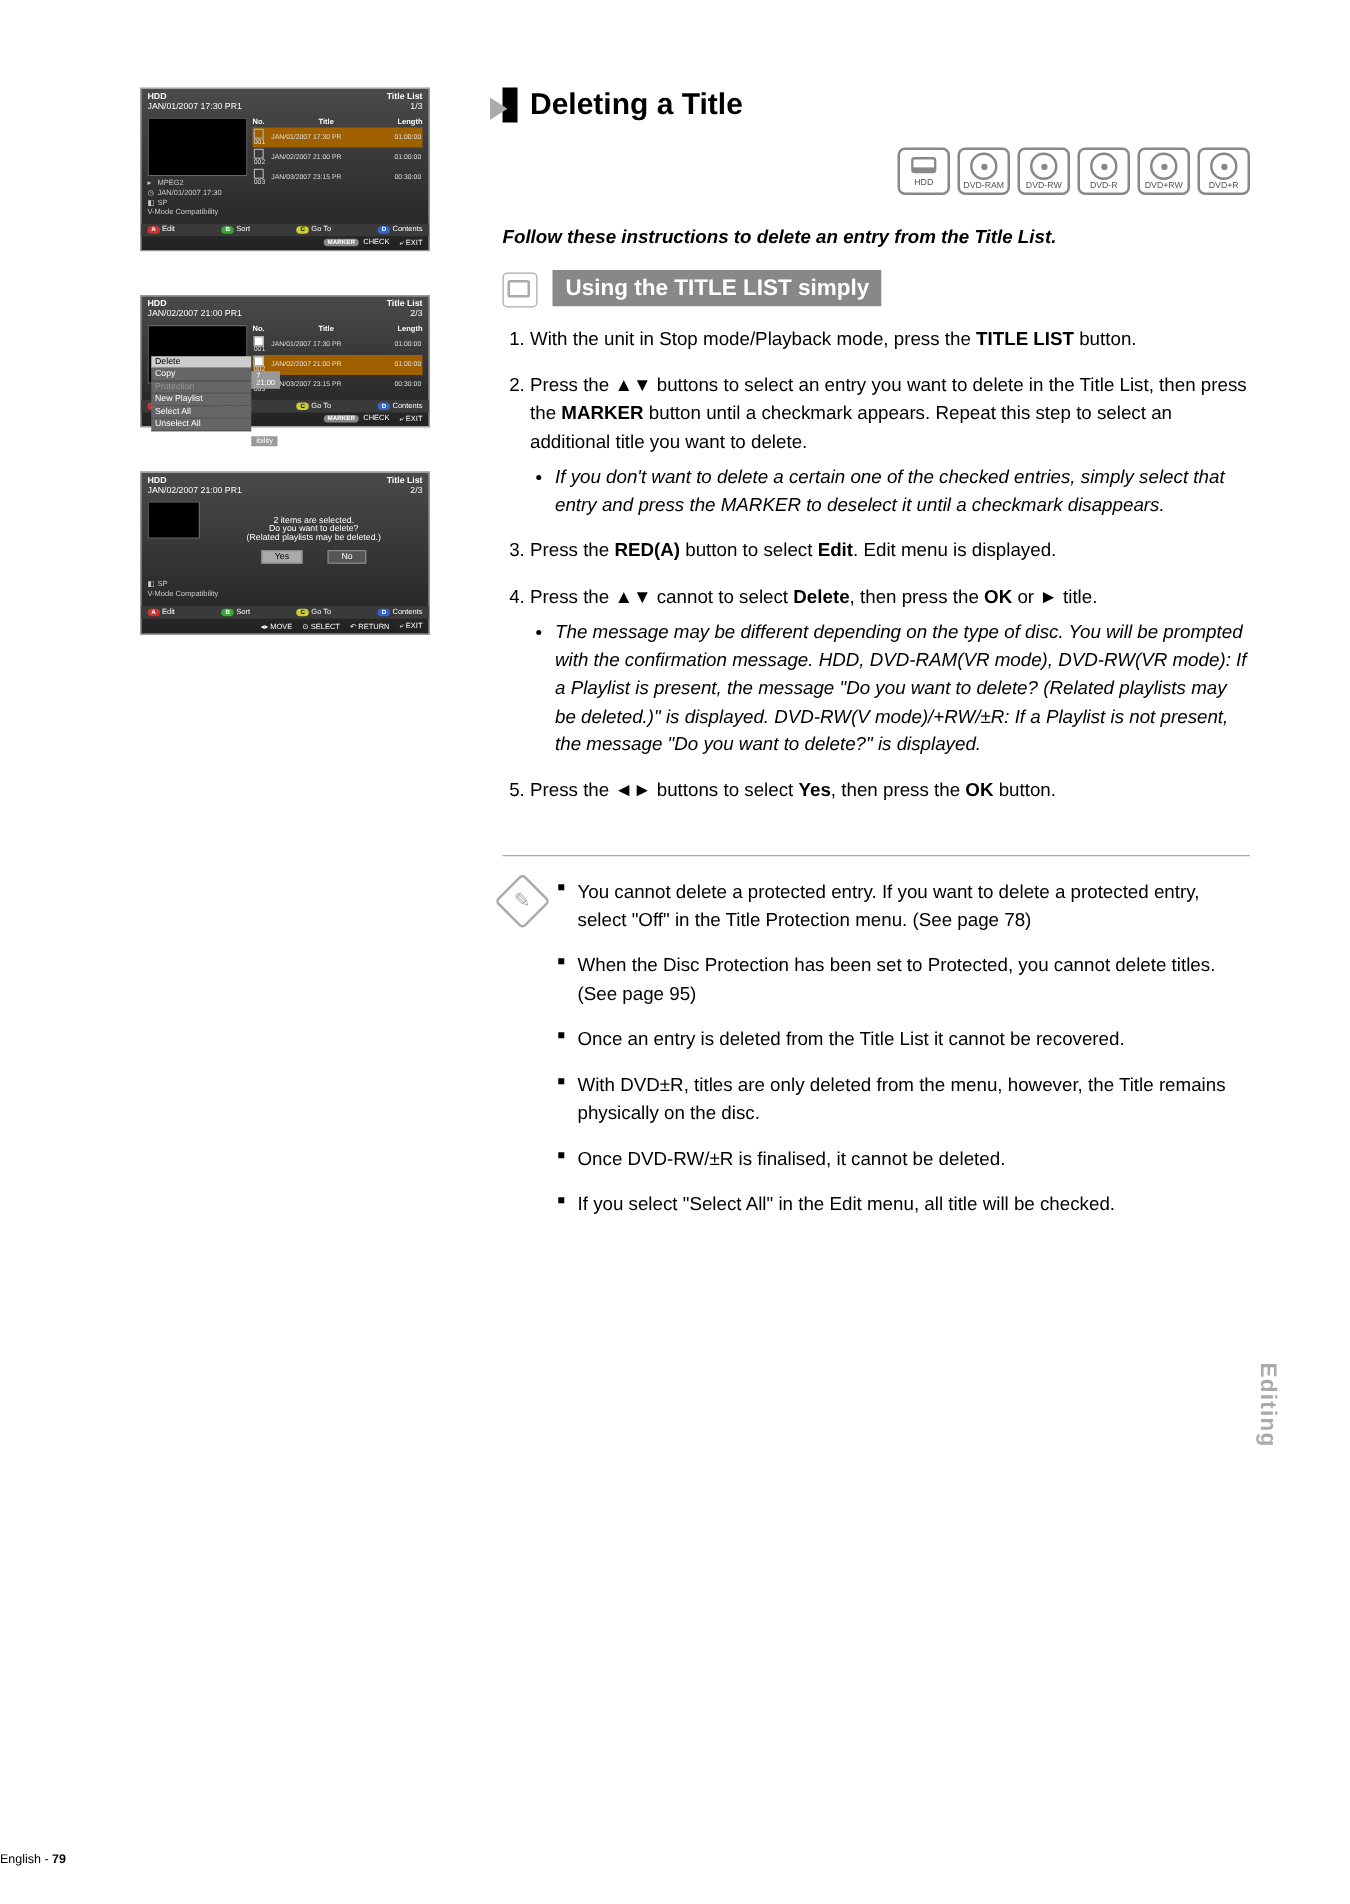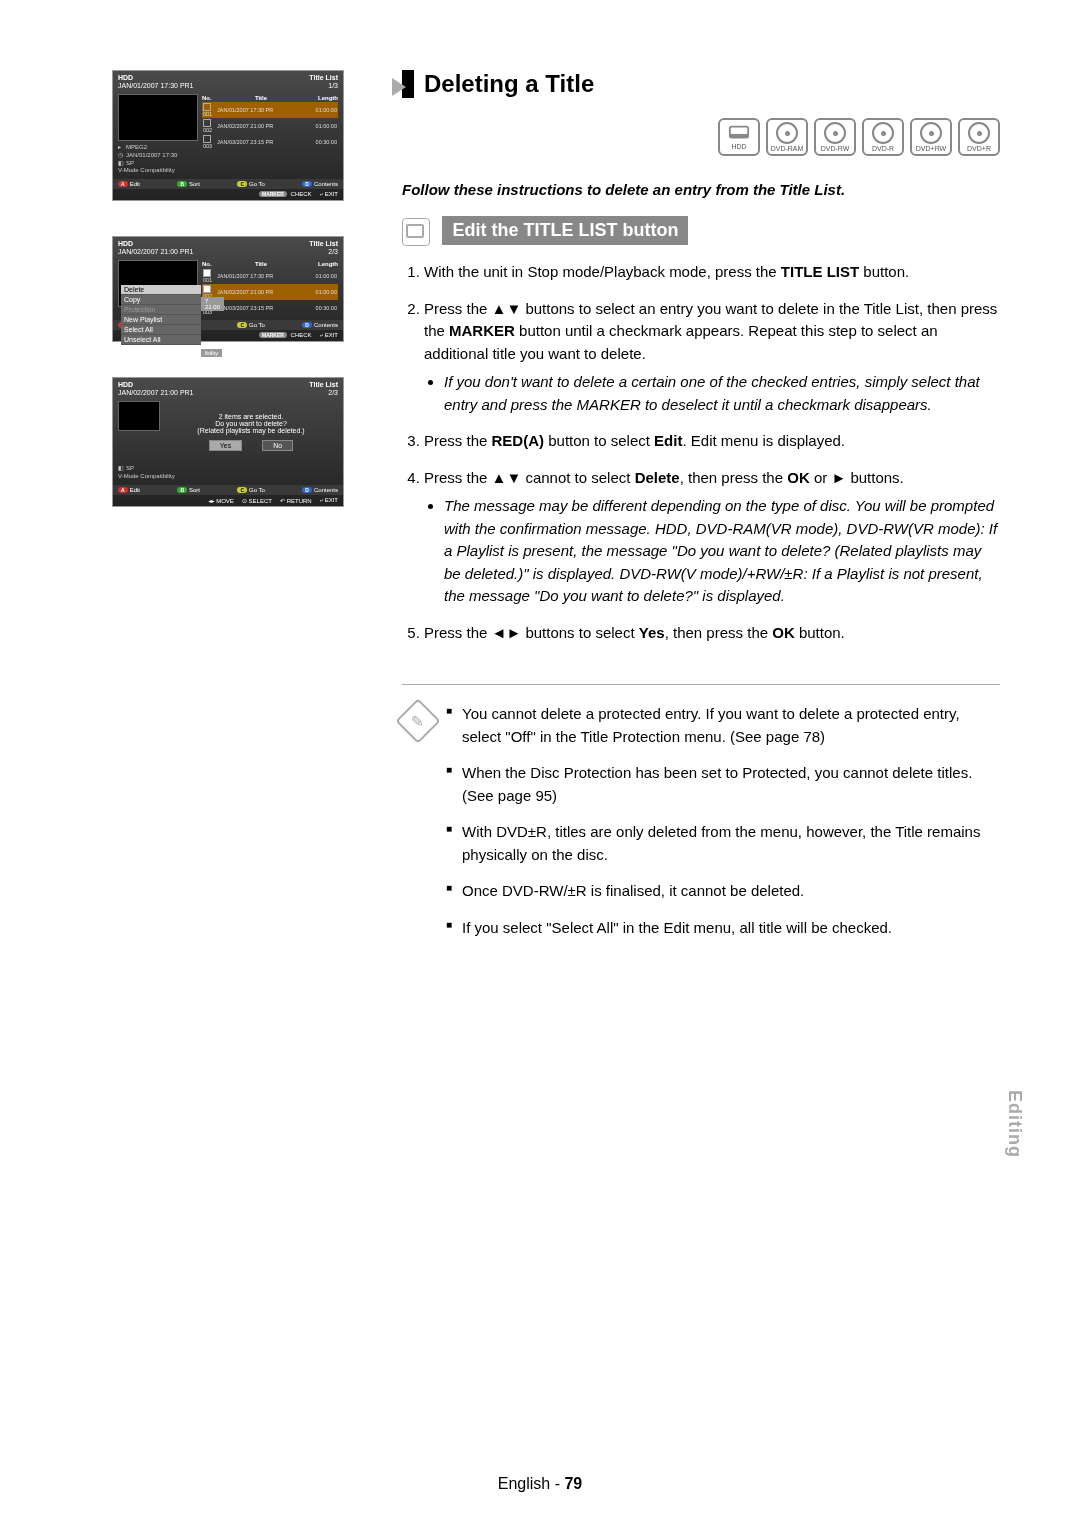--- a/index.html
+++ b/index.html
@@ -265,22 +265,22 @@
   writing-mode:vertical-rl;
   font-weight:bold;
   color:#aaa;
   font-size:18px;
   letter-spacing:1px;
 }
 .footer{
   position:absolute;
   bottom:30px;
   left:0;right:0;
-  text-align:center;
-  font-size:16px;
+  text-align:left;
+  font-size:10px;
 }
 .footer .pg{font-weight:bold;}
 </style>
 </head>
 <body>
 
 <div class="page">
   <div class="columns">
 
     <div class="left-col">
@@ -483,54 +483,55 @@
               <span class="dot"></span>
             </span>
             <span class="lbl">DVD+R</span>
           </div>
       </div>
 
       <p class="intro-italic">Follow these instructions to delete an entry from the Title List.</p>
 
       <div>
         <span class="sub-icon"></span>
-        <span class="sub-heading">Edit the TITLE LIST button</span>
+        <span class="sub-heading">Using the TITLE LIST simply</span>
       </div>
 
       <ol class="steps">
         <li>
           <span>With the unit in Stop mode/Playback mode, press the </span><span class="bold">TITLE LIST</span><span> button.</span>
         </li>
         <li>
           <span>Press the ▲▼ buttons to select an entry you want to delete in the Title List, then press the </span><span class="bold">MARKER</span><span> button until a checkmark appears. Repeat this step to select an additional title you want to delete.</span>
           <ul>
               <li>If you don't want to delete a certain one of the checked entries, simply select that entry and press the MARKER to deselect it until a checkmark disappears.</li>
             </ul>
         </li>
         <li>
           <span>Press the </span><span class="bold">RED(A)</span><span> button to select </span><span class="bold">Edit</span><span>. Edit menu is displayed.</span>
         </li>
         <li>
-          <span>Press the ▲▼ cannot to select </span><span class="bold">Delete</span><span>, then press the </span><span class="bold">OK</span><span> or ► buttons.</span>
+          <span>Press the ▲▼ cannot to select </span><span class="bold">Delete</span><span>, then press the </span><span class="bold">OK</span><span> or ► title.</span>
           <ul>
               <li>The message may be different depending on the type of disc. You will be prompted with the confirmation  message. HDD, DVD-RAM(VR mode), DVD-RW(VR mode): If a Playlist is present, the message "Do you want to delete? (Related playlists may be deleted.)" is displayed. DVD-RW(V mode)/+RW/±R: If a Playlist is not present, the message "Do you want to delete?" is displayed.</li>
             </ul>
         </li>
         <li>
           <span>Press the ◄► buttons to select </span><span class="bold">Yes</span><span>, then press the </span><span class="bold">OK</span><span> button.</span>
         </li>
       </ol>
 
       <div class="note-box">
         <div class="note-icon">
             <span>✎</span>
           </div>
         <ul class="note-list">
           <li>You cannot delete a protected entry. If you want to delete a protected entry, select "Off" in the Title Protection menu. (See page 78)</li>
           <li>When the Disc Protection has been set to Protected, you cannot delete titles. (See page 95)</li>
+          <li>Once an entry is deleted from the Title List it cannot be recovered.</li>
           <li>With DVD±R, titles are only deleted from the menu, however, the Title remains physically on the disc.</li>
           <li>Once DVD-RW/±R is finalised, it cannot be deleted.</li>
           <li>If you select "Select All" in the Edit menu, all title will be checked.</li>
         </ul>
       </div>
 
     </div>
   </div>
 
   <div class="side-tab">Editing</div>

